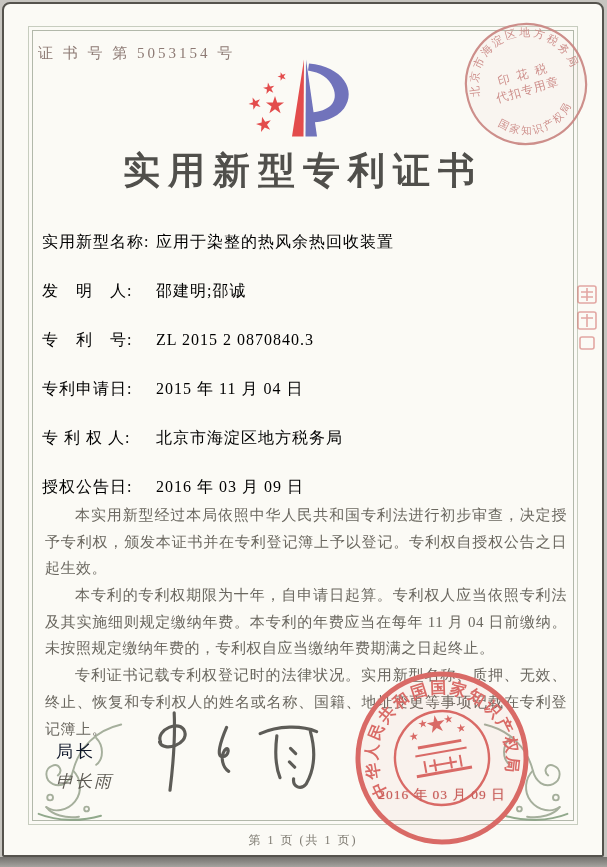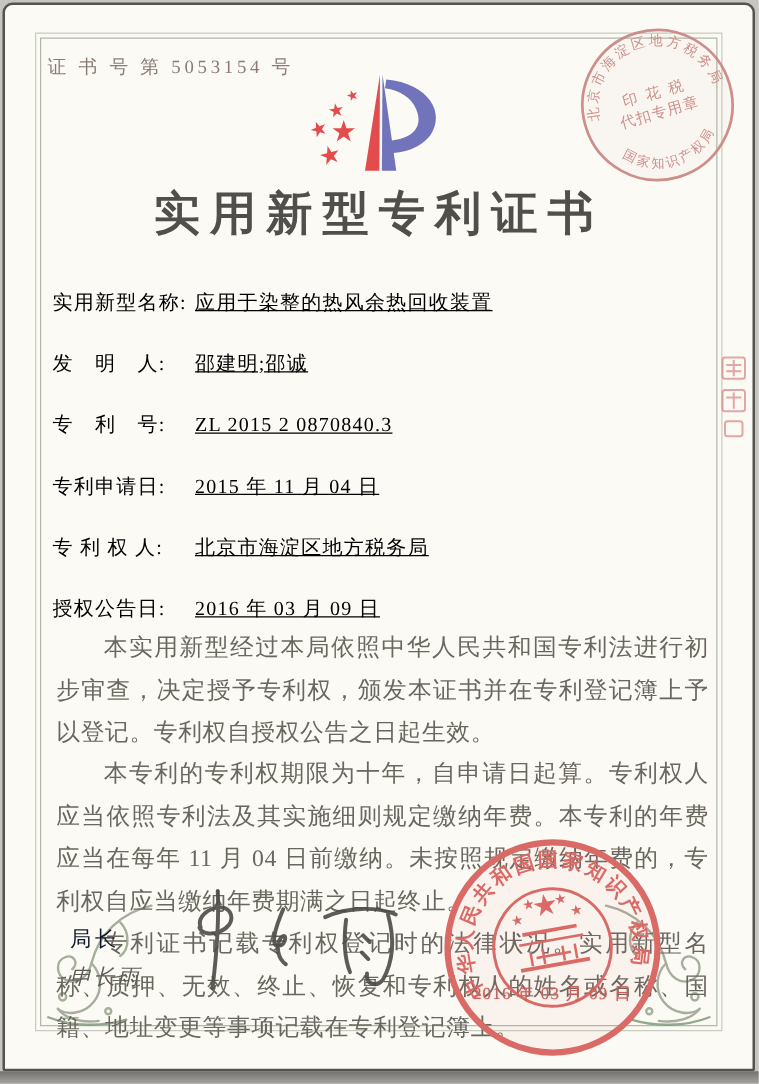--- a/index.html
+++ b/index.html
@@ -37,23 +37,23 @@
   }
   .title{
     position:absolute;top:142px;left:0;width:100%;margin:0;
     text-align:center;font-size:37px;font-weight:600;
     letter-spacing:8px;color:#504f4b;
   }
   .fields{position:absolute;left:38px;top:228px;right:34px;}
   .field-row{display:flex;align-items:baseline;height:22px;margin-bottom:27px;
     font-size:16px;color:#000000;}
   .f-label{min-width:114px;letter-spacing:1px;}
-  .f-value{letter-spacing:1px;text-decoration:underline;}
+  .f-value{letter-spacing:1px;}
   .paras{position:absolute;left:41px;right:35px;top:498px;}
-  .paras p{margin:0;font-size:19px;line-height:1.78;color:#6a675f;
+  .paras p{margin:0;font-size:15px;line-height:1.78;color:#6a675f;
     text-indent:2em;text-align:justify;letter-spacing:.5px;}
   .sig-role{position:absolute;left:52px;top:736px;font-size:17px;
     letter-spacing:3px;color:#0f172a;}
   .sig-name{position:absolute;left:52px;top:766px;font-size:17px;
     letter-spacing:2px;color:#5e5b54;font-style:italic;}
   .signature{position:absolute;left:122px;top:700px;width:220px;height:95px;}
   .office-seal{position:absolute;left:348px;top:664px;width:180px;height:180px;}
   .office-seal svg{transform:rotate(-10deg);}
   .seal-date{
     position:absolute;left:0;right:0;top:118px;text-align:center;
@@ -214,16 +214,17 @@
   <svg class="edge-marks" viewBox="0 0 26 70">
     <g stroke="#cf6460" fill="none" stroke-width="1.6">
       <rect x="3" y="2" width="18" height="17" rx="2"></rect>
       <path d="M 6 8 H 18 M 6 13 H 18 M 12 4 V 17"></path>
       <rect x="3" y="28" width="18" height="17" rx="2"></rect>
       <path d="M 6 34 H 18 M 12 30 V 43"></path>
       <rect x="5" y="53" width="14" height="12" rx="2"></rect>
     </g>
   </svg>
 
+  <div class="footer">第 1 页 (共 1 页)</div>
 
 </div>
 
 <div class="photo-shadow"></div>
 
 </body></html>

